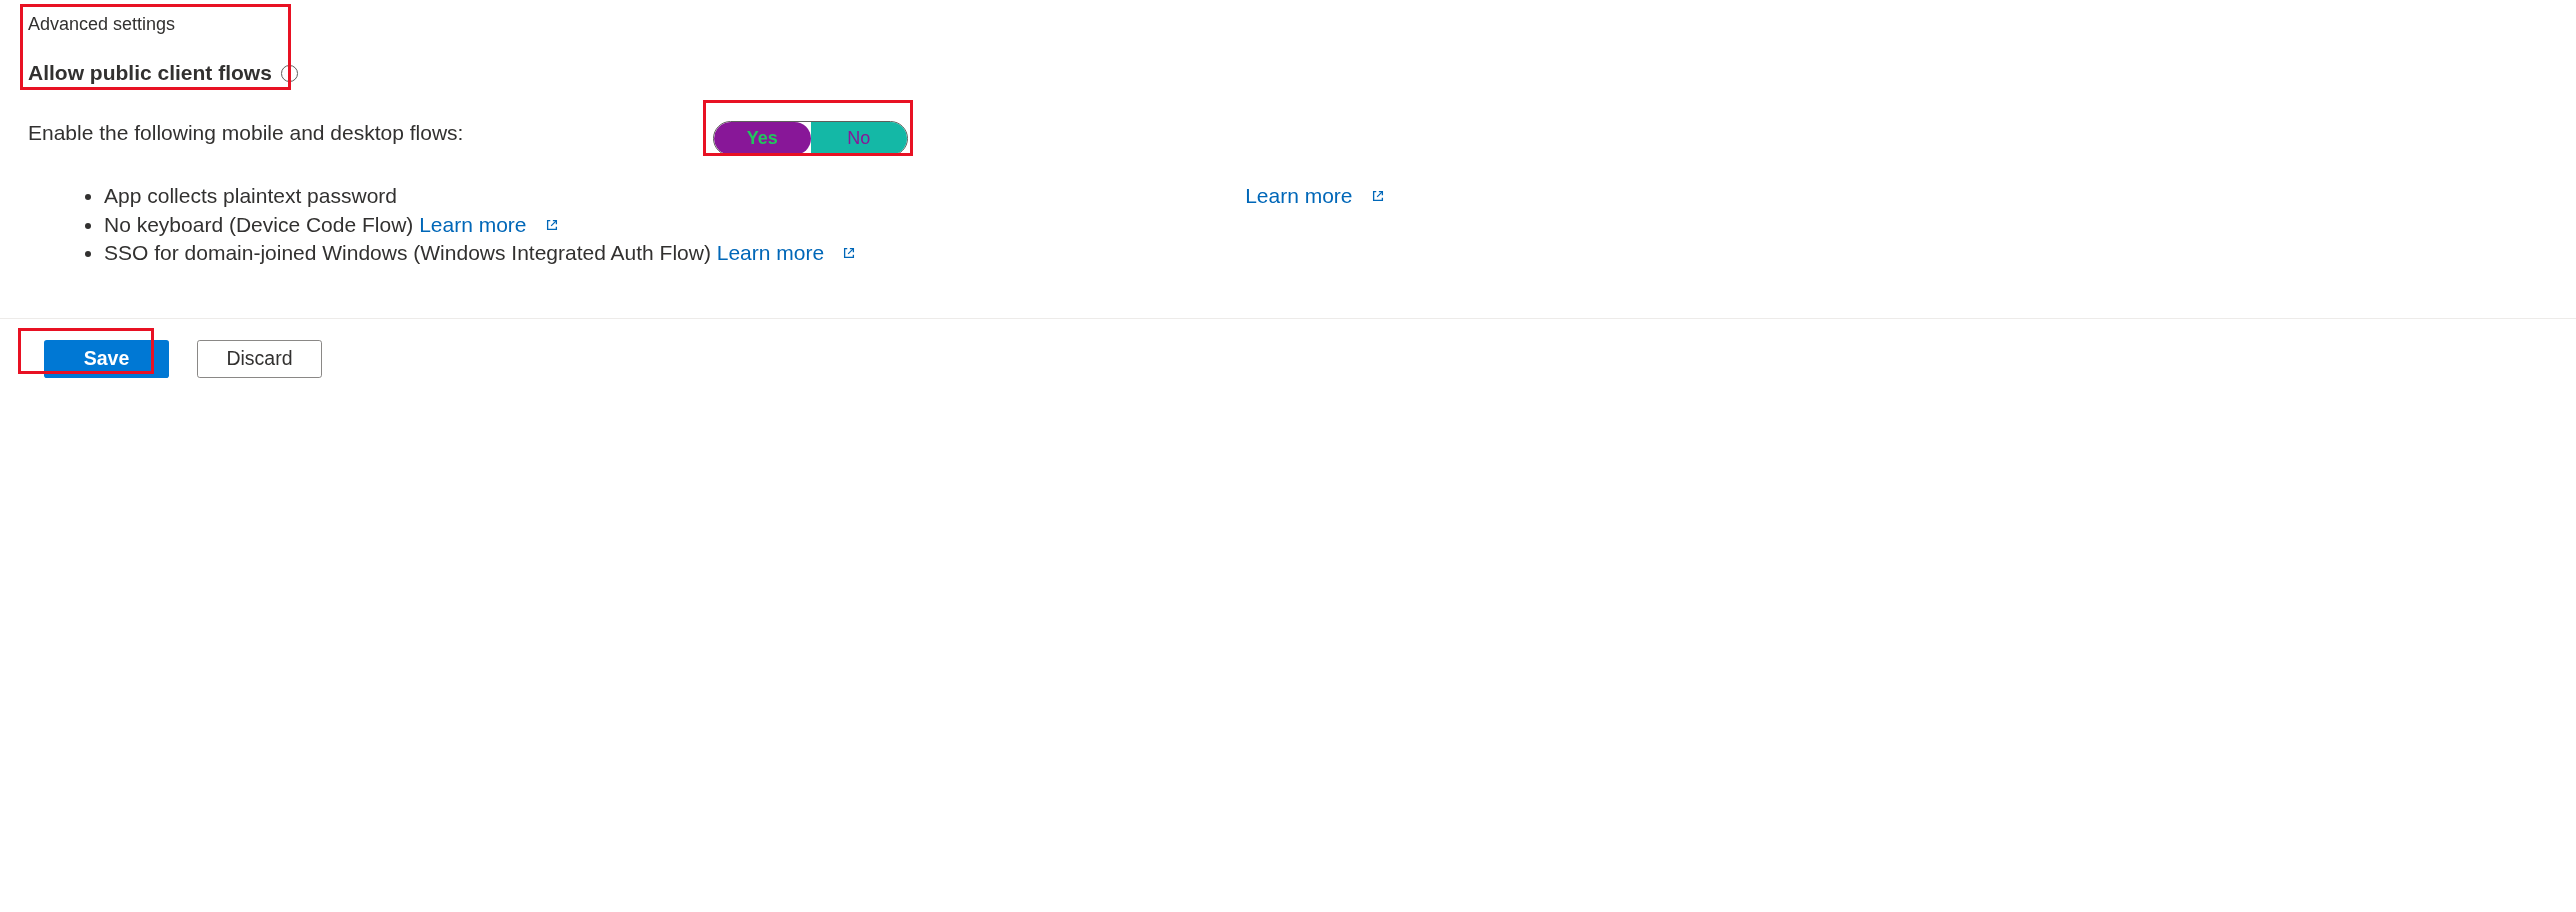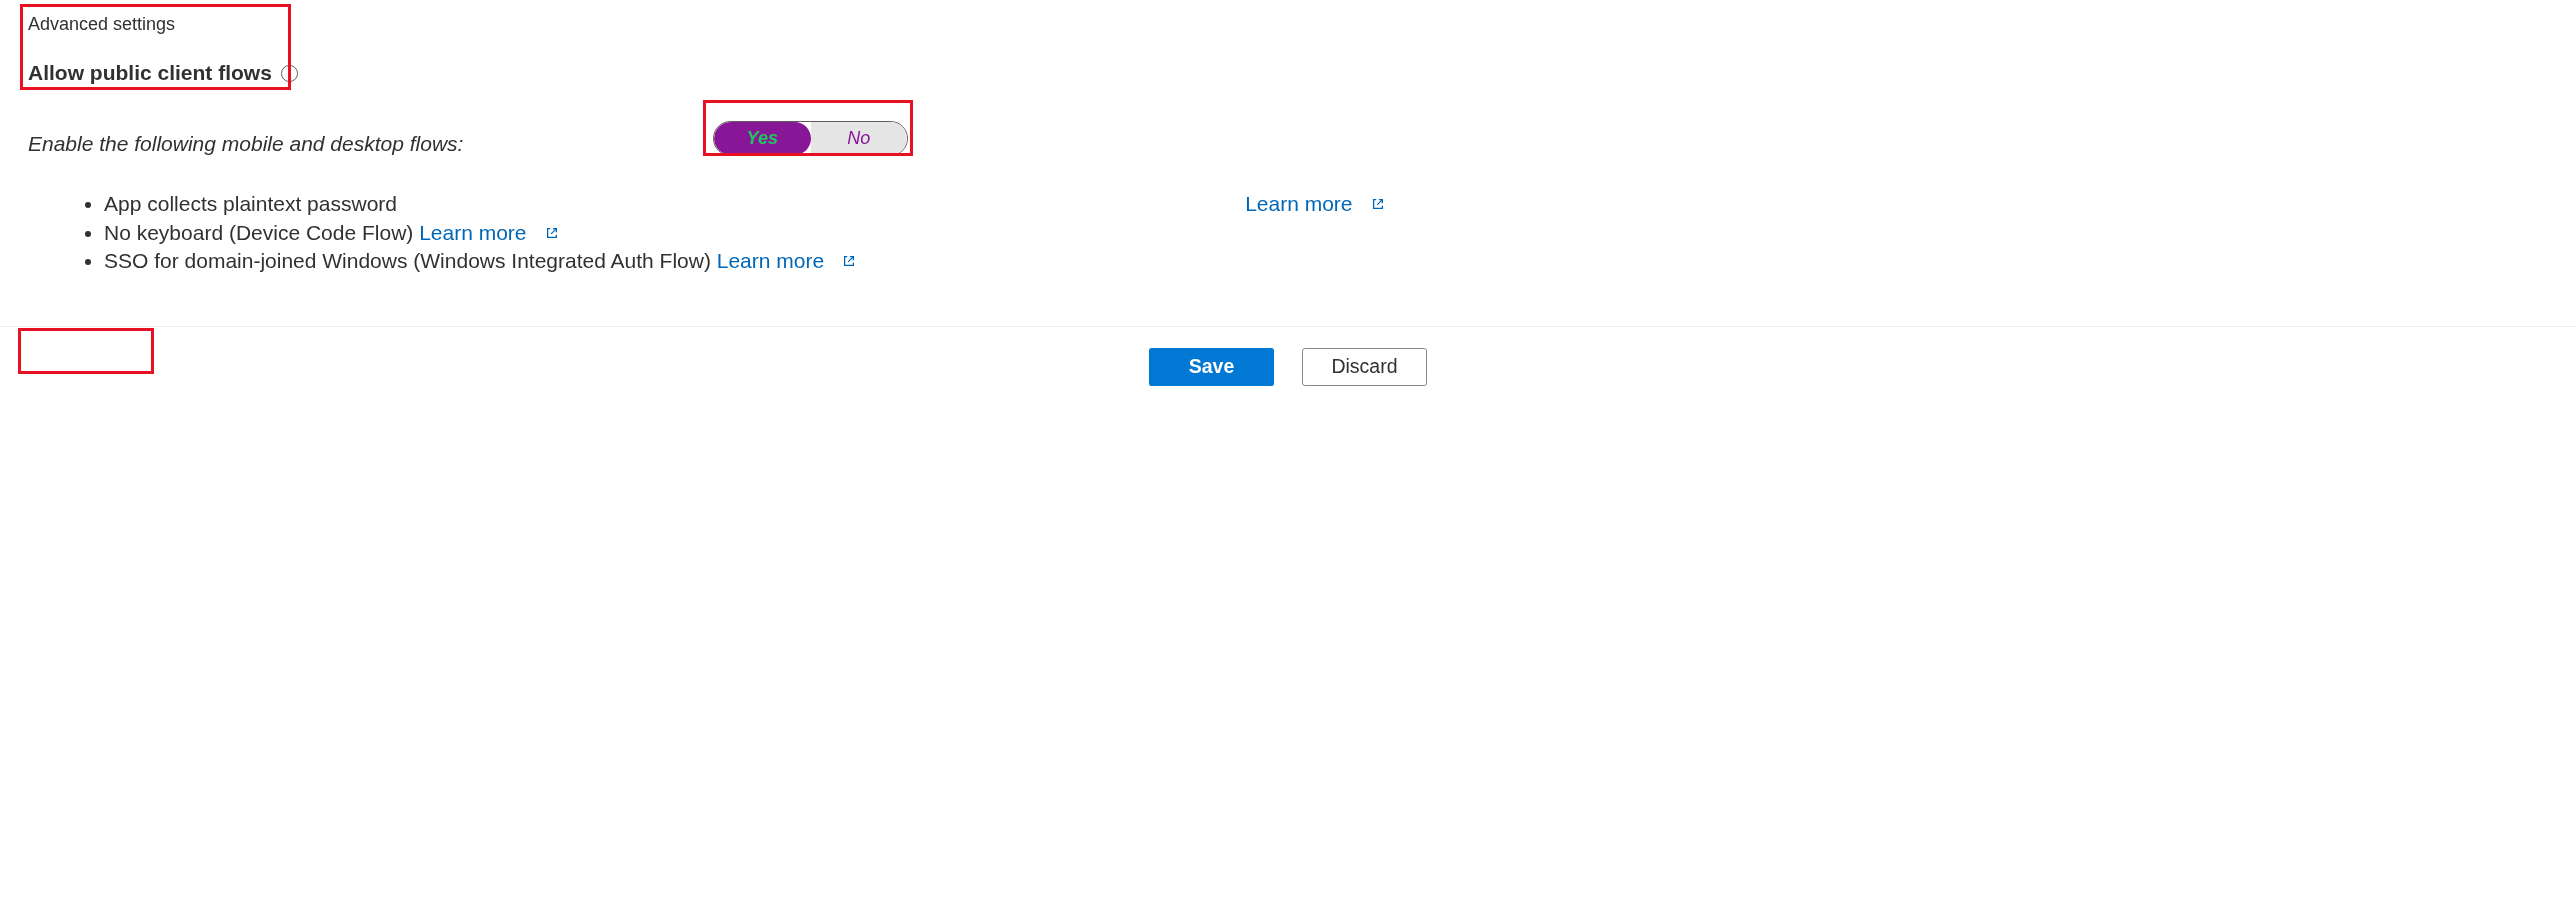--- a/index.html
+++ b/index.html
@@ -42,23 +42,22 @@
       font-size: 11px;
       color: #605e5c;
       font-family: Georgia, serif;
       font-style: italic;
       line-height: 1;
       cursor: pointer;
     }
 
     .enable-row {
       display: flex;
-      align-items: flex-end;
-      margin-bottom: 36px;
-      font-style: italic;
+      align-items: flex-start;
+      margin-bottom: 28px;
     }
     .enable-label {
       font-size: 21px;
       color: #323130;
       flex: 0 0 auto;
     }
     .toggle-wrap {
       margin-left: auto;
       margin-right: 1640px;
     }
@@ -79,21 +78,21 @@
       cursor: pointer;
       user-select: none;
     }
     .toggle-opt.selected {
       background: #881798;
       color: #22c55e;
       font-weight: 600;
       border-radius: 694px;
     }
     .toggle-opt.unselected {
-      background: #e5e5e5;
+      background: #14b8a6;
       color: #881798;
     }
 
     .flows-row {
       display: flex;
       align-items: flex-start;
     }
     .bullets {
       list-style: disc;
       margin-left: 76px;
@@ -121,21 +120,20 @@
     .divider {
       border: none;
       border-top: 0.7px solid #edebe9;
       margin-top: 49px;
     }
 
     .footer {
       padding: 21px 44px;
       display: flex;
       gap: 28px;
-      justify-content: center;
     }
     .btn {
       height: 38px;
       min-width: 125px;
       font-size: 19.5px;
       cursor: pointer;
       border-radius: 2.8px;
       display: inline-flex;
       align-items: center;
       justify-content: center;

